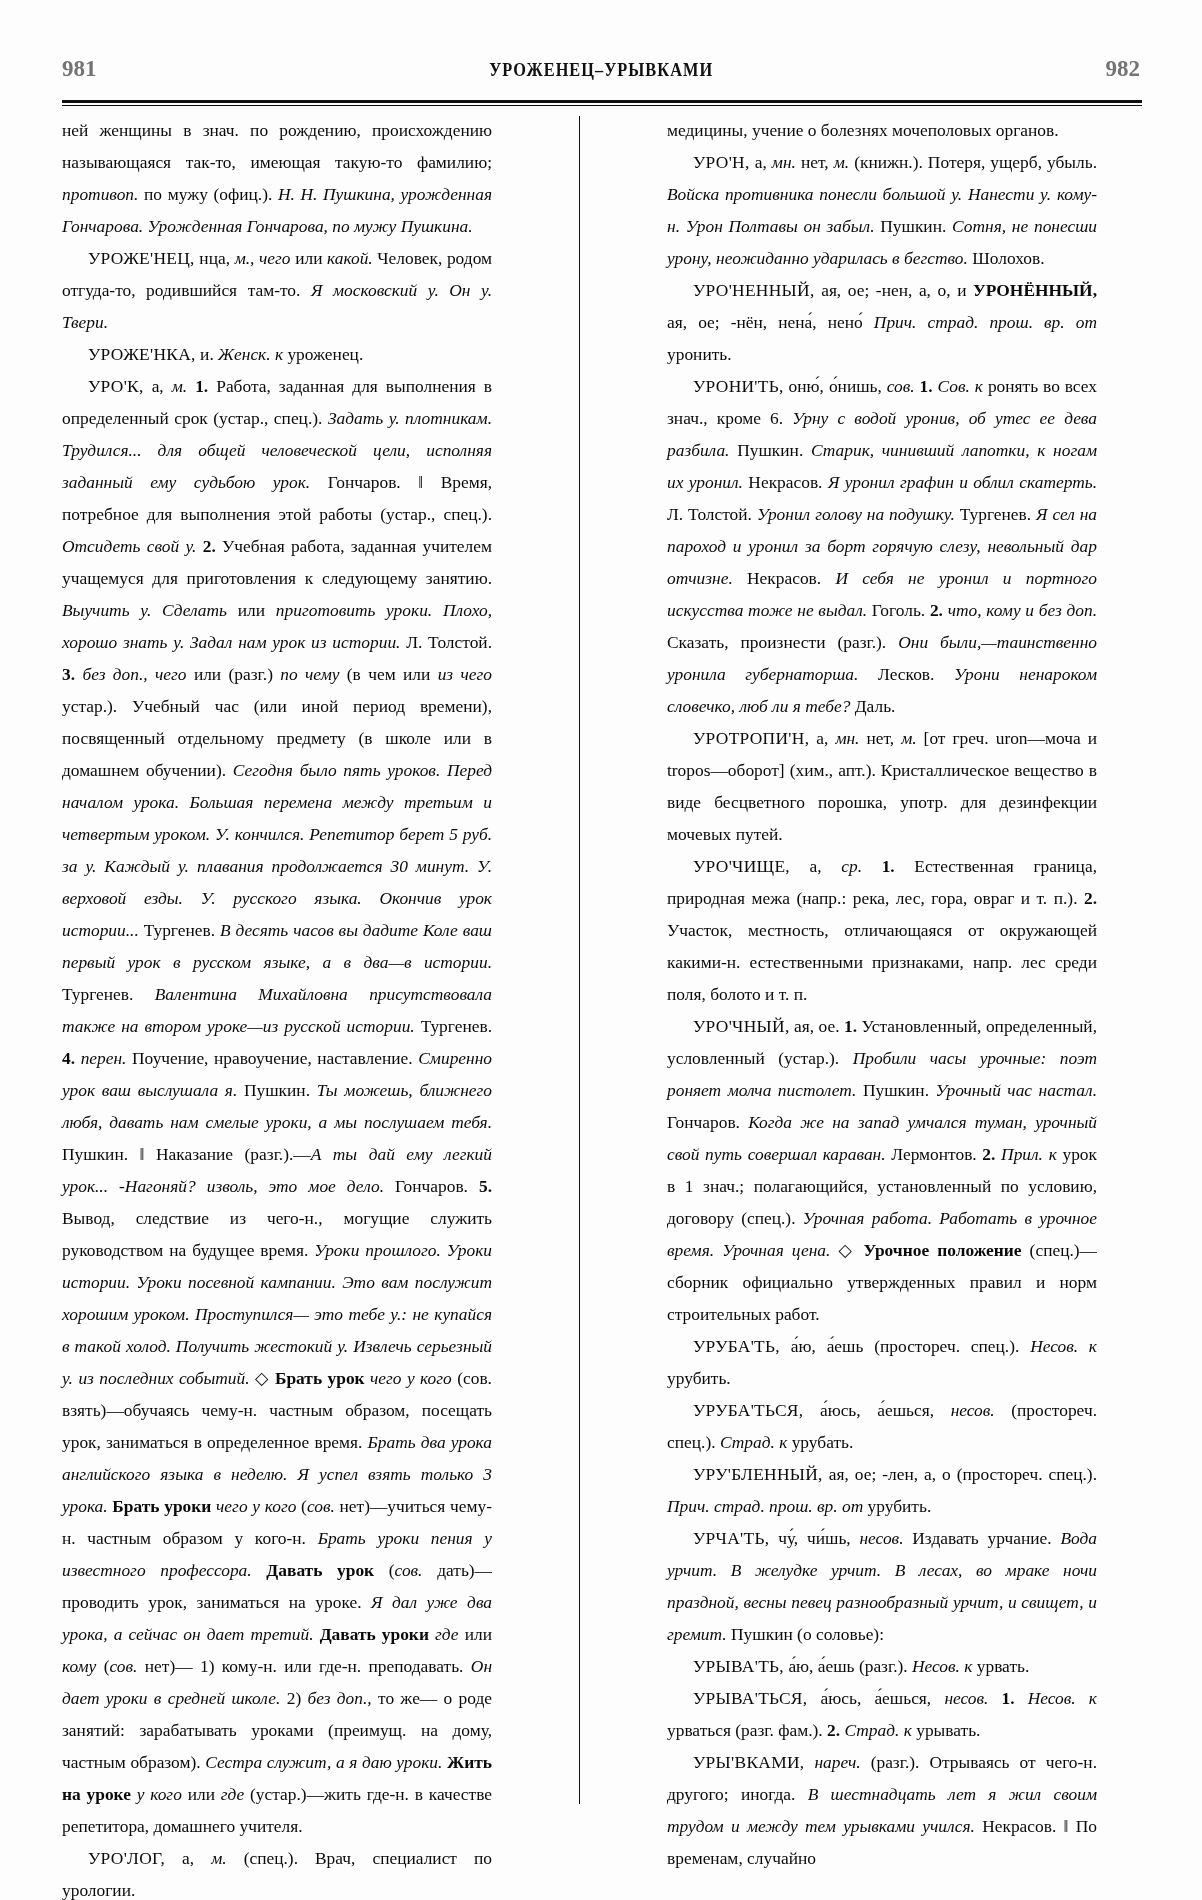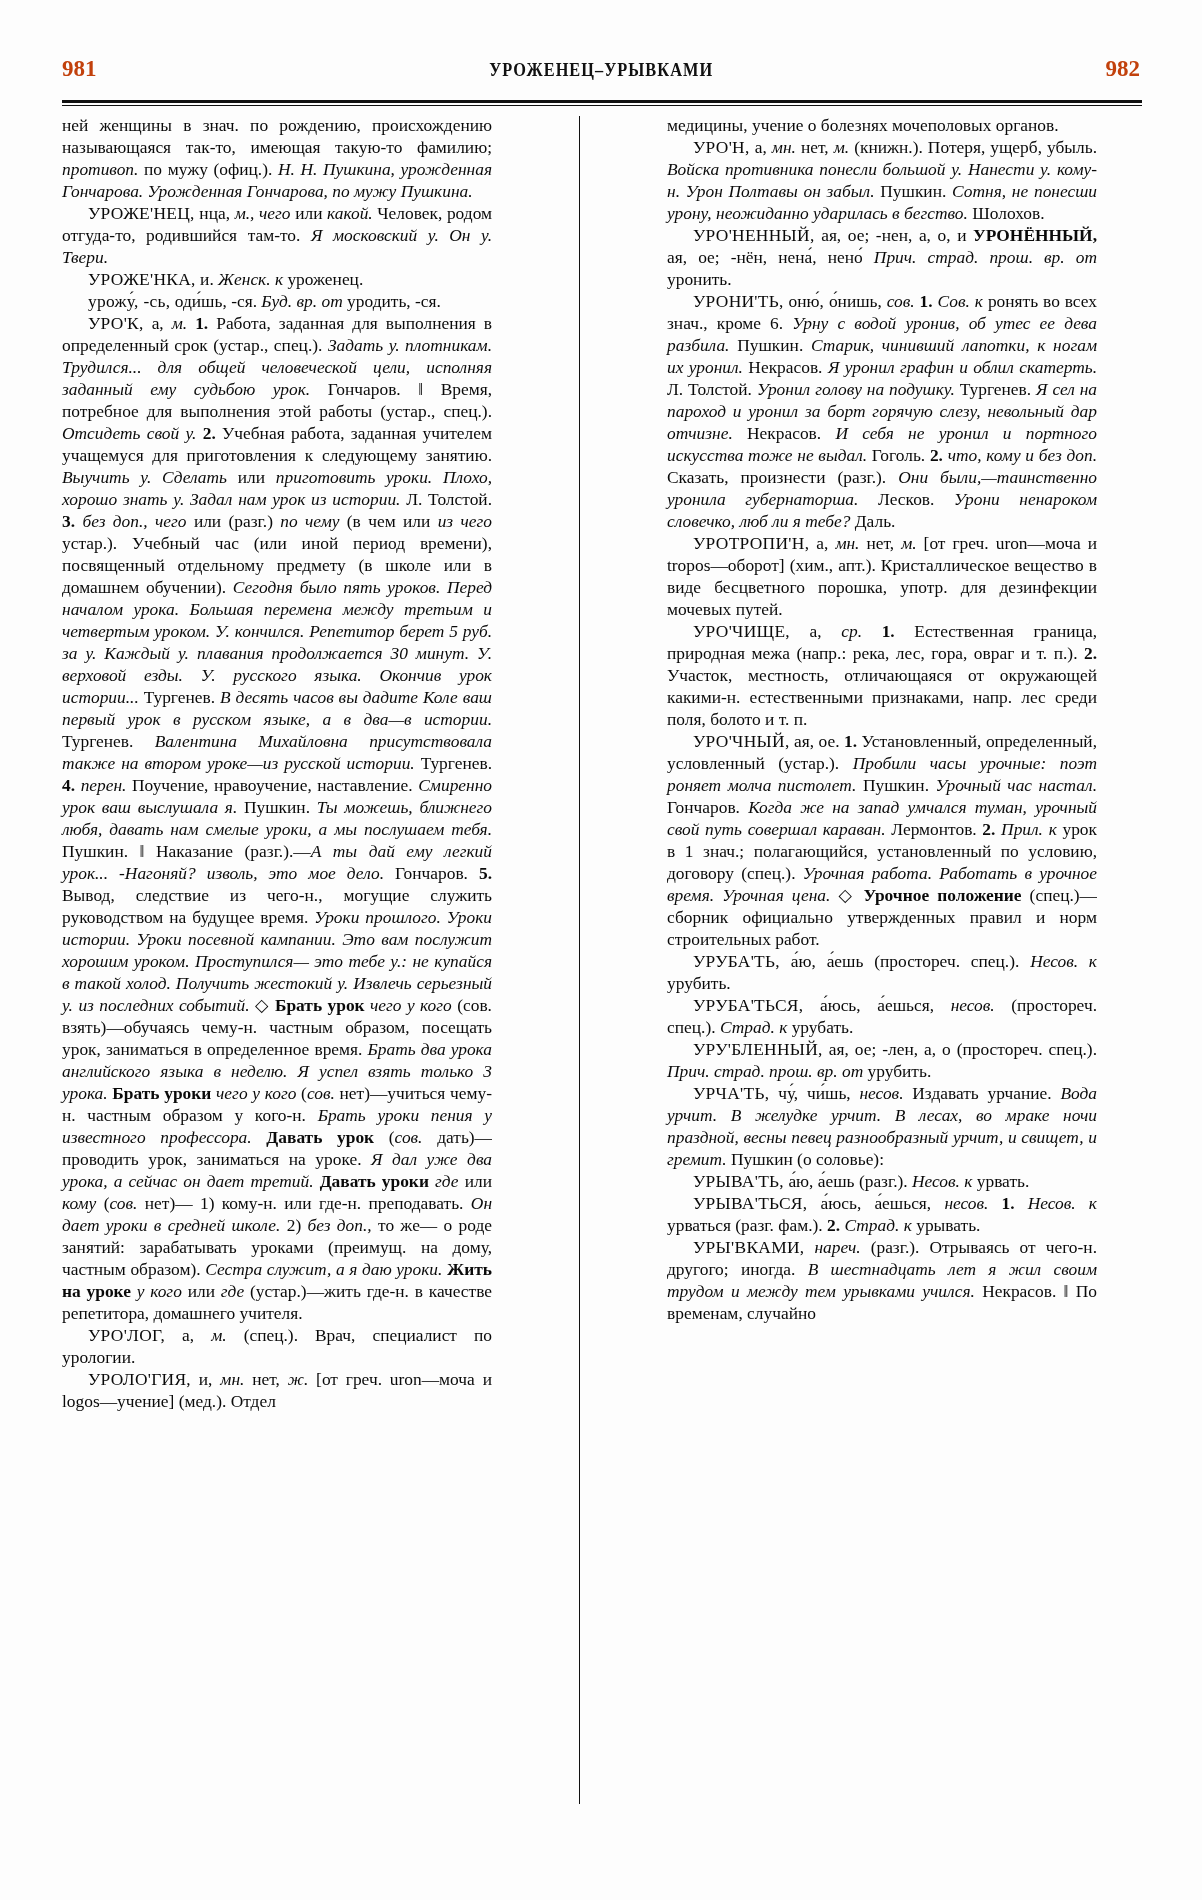--- a/index.html
+++ b/index.html
@@ -20,21 +20,21 @@
     position:absolute;
     left:62px;right:62px;top:56px;
     height:32px;
     display:flex;align-items:baseline;justify-content:space-between;
   }
   .folio{
     font-family:"Liberation Serif","DejaVu Serif",serif;
     font-weight:bold;
     font-size:23px;
     letter-spacing:0px;
-    color:#c2410c;
+    color:#737373;
   }
   .headword-range{
     font-family:"Liberation Serif","DejaVu Serif",serif;
     font-weight:bold;
     font-size:19px;
     letter-spacing:1.2px;
     transform:scaleX(0.86);
     transform-origin:center;
     color:#111;
   }
@@ -50,21 +50,21 @@
   .cols{
     position:absolute;
     left:62px;top:114px;
     width:1080px;
     height:1690px;
     display:flex;
   }
   .col{
     width:430px;
     font-size:17.4px;
-    line-height:22px;
+    line-height:32px;
     text-align:justify;
     text-justify:inter-word;
     hyphens:none;
     word-spacing:0px;
   }
   .col.left{margin-right:0;}
   .divider{
     width:1px;
     background:#111;
     margin:2px 87px 0 87px;
@@ -90,21 +90,20 @@
 
   <div class="rule-double"></div>
 
   <div class="cols">
 
     <div class="col left">
       <p>ней женщины в знач. по рождению, происхождению называющаяся так-то, имеющая такую-то фамилию; <i>противоп.</i> по мужу (офиц.). <i>Н. Н. Пушкина, урожденная Гончарова. Урожденная Гончарова, по мужу Пушкина.</i></p>
       <div>
           <p class="ind"><span class="hw">УРОЖЕ'НЕЦ,</span> <span>нца, <i>м., чего</i> или <i>какой.</i> Человек, родом отгуда-то, родившийся там-то. <i>Я московский у. Он у. Твери.</i></span></p>
           <p class="ind"><span class="hw">УРОЖЕ'НКА,</span> <span>и. <i>Женск. к</i> уроженец.</span></p>
-          <p class="ind"><span class="hw">урожу́, -сь,</span> <span>оди́шь, -ся. <i>Буд. вр. от</i> уродить, -ся.</span></p>
           <p class="ind"><span class="hw">УРО'К,</span> <span>а, <i>м.</i> <b>1.</b> Работа, заданная для выполнения в определенный срок (устар., спец.). <i>Задать у. плотникам. Трудился... для общей человеческой цели, исполняя заданный ему судьбою урок.</i> Гончаров. ‖ Время, потребное для выполнения этой работы (устар., спец.). <i>Отсидеть свой у.</i> <b>2.</b> Учебная работа, заданная учителем учащемуся для приготовления к следующему занятию. <i>Выучить у. Сделать</i> или <i>приготовить уроки. Плохо, хорошо знать у. Задал нам урок из истории.</i> Л. Толстой. <b>3.</b> <i>без доп., чего</i> или (разг.) <i>по чему</i> (в чем или <i>из чего</i> устар.). Учебный час (или иной период времени), посвященный отдельному предмету (в школе или в домашнем обучении). <i>Сегодня было пять уроков. Перед началом урока. Большая перемена между третьим и четвертым уроком. У. кончился. Репетитор берет 5 руб. за у. Каждый у. плавания продолжается 30 минут. У. верховой езды. У. русского языка. Окончив урок истории...</i> Тургенев. <i>В десять часов вы дадите Коле ваш первый урок в русском языке, а в два—в истории.</i> Тургенев. <i>Валентина Михайловна присутствовала также на втором уроке—из русской истории.</i> Тургенев. <b>4.</b> <i>перен.</i> Поучение, нравоучение, наставление. <i>Смиренно урок ваш выслушала я.</i> Пушкин. <i>Ты можешь, ближнего любя, давать нам смелые уроки, а мы послушаем тебя.</i> Пушкин. ‖ Наказание (разг.).—<i>А ты дай ему легкий урок... -Нагоняй? изволь, это мое дело.</i> Гончаров. <b>5.</b> Вывод, следствие из чего-н., могущие служить руководством на будущее время. <i>Уроки прошлого. Уроки истории. Уроки посевной кампании. Это вам послужит хорошим уроком. Проступился— это тебе у.: не купайся в такой холод. Получить жестокий у. Извлечь серьезный у. из последних событий.</i> ◇ <b>Брать урок</b> <i>чего у кого</i> (сов. взять)—обучаясь чему-н. частным образом, посещать урок, заниматься в определенное время. <i>Брать два урока английского языка в неделю. Я успел взять только 3 урока.</i> <b>Брать уроки</b> <i>чего у кого</i> (<i>сов.</i> нет)—учиться чему-н. частным образом у кого-н. <i>Брать уроки пения у известного профессора.</i> <b>Давать урок</b> (<i>сов.</i> дать)—проводить урок, заниматься на уроке. <i>Я дал уже два урока, а сейчас он дает третий.</i> <b>Давать уроки</b> <i>где</i> или <i>кому</i> (<i>сов.</i> нет)— 1) кому-н. или где-н. преподавать. <i>Он дает уроки в средней школе.</i> 2) <i>без доп.,</i> то же— о роде занятий: зарабатывать уроками (преимущ. на дому, частным образом). <i>Сестра служит, а я даю уроки.</i> <b>Жить на уроке</b> <i>у кого</i> или <i>где</i> (устар.)—жить где-н. в качестве репетитора, домашнего учителя.</span></p>
           <p class="ind"><span class="hw">УРО'ЛОГ,</span> <span>а, <i>м.</i> (спец.). Врач, специалист по урологии.</span></p>
           <p class="ind"><span class="hw">УРОЛО'ГИЯ,</span> <span>и, <i>мн.</i> нет, <i>ж.</i> [от греч. uron—моча и logos—учение] (мед.). Отдел</span></p>
         </div>
     </div>
 
     <div class="divider"></div>
 
     <div class="col right">
       <p>медицины, учение о болезнях мочеполовых органов.</p>

